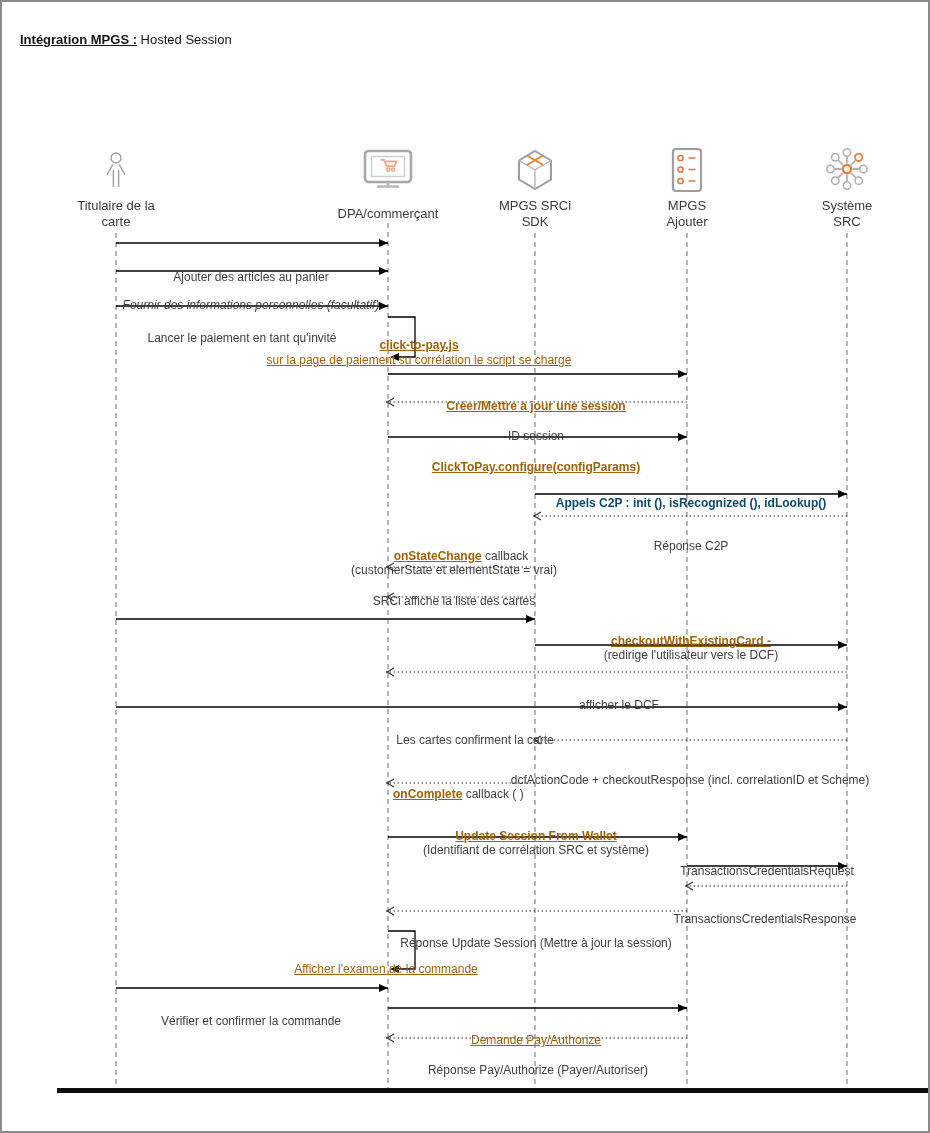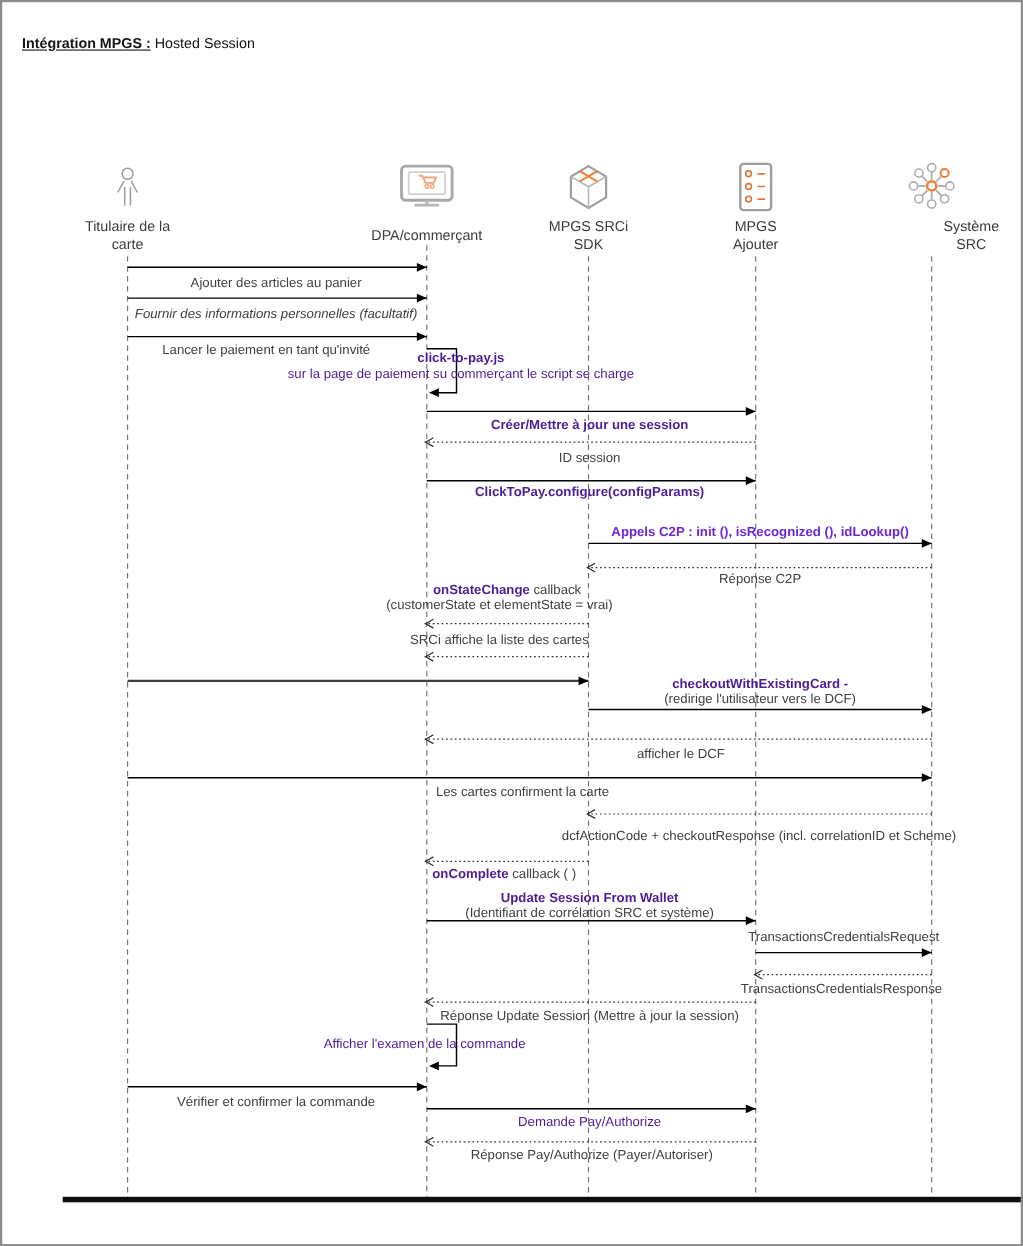--- a/index.html
+++ b/index.html
@@ -8,23 +8,23 @@
     border:2px solid #8a8a8a;box-sizing:border-box;overflow:hidden;
     font-family:"Liberation Sans","DejaVu Sans",sans-serif;
   }
   .header-line{position:absolute;left:18px;font-size:13px;color:#141414;white-space:nowrap;}
   .hl{font-weight:bold;text-decoration:underline;}
   svg.canvas{position:absolute;left:0;top:0;}
   .lbl{
     position:absolute;font-size:12px;line-height:14px;white-space:nowrap;
     color:#3f3f3f;
   }
-  .lbl.center{transform:translateX(-50%);}
-  .c-blue{color:#4c1d95;}
-  .c-black{color:#6d28d9;}
+  .lbl.center{transform:translateX(-50%);margin-top:20px;}
+  .c-blue{color:#a16207;text-decoration:underline;}
+  .c-black{color:#0c4a6e;}
   .b{font-weight:bold;}
   .actor-label{
     position:absolute;transform:translateX(-50%);text-align:center;
     font-size:13px;line-height:16px;color:#3b3b3b;white-space:nowrap;
   }
 </style>
 </head>
 <body>
 
 <div class="frame" id="stage">
@@ -140,29 +140,29 @@
       <div>DPA/commerçant</div>
     </div>
     <div class="actor-label" style="left: 533px; top: 196px;">
       <div>MPGS SRCi</div>
       <div>SDK</div>
     </div>
     <div class="actor-label" style="left: 685px; top: 196px;">
       <div>MPGS</div>
       <div>Ajouter</div>
     </div>
-    <div class="actor-label" style="left: 845px; top: 196px; margin-left: 36px;">
+    <div class="actor-label" style="left: 845px; top: 196px;">
       <div>Système</div>
       <div>SRC</div>
     </div>
     <div class="lbl center" style="left: 249px; top: 248px;"><span>Ajouter des articles au panier</span></div>
     <div class="lbl center" style="left: 249px; top: 276px; font-style: italic;"><span>Fournir des informations personnelles (facultatif)</span></div>
     <div class="lbl center" style="left: 240px; top: 309px;"><span>Lancer le paiement en tant qu'invité</span></div>
     <div class="lbl center" style="left: 417px; top: 316px;"><span class="c-blue b">click-to-pay.js</span></div>
-    <div class="lbl center" style="left: 417px; top: 331px;"><span class="c-blue">sur la page de paiement su commerçant le script se charge</span></div>
+    <div class="lbl center" style="left: 417px; top: 331px;"><span class="c-blue">sur la page de paiement su corrélation le script se charge</span></div>
     <div class="lbl center" style="left: 534px; top: 377px;"><span class="c-blue b">Créer/Mettre à jour une session</span></div>
     <div class="lbl center" style="left: 534px; top: 407px;"><span>ID session</span></div>
     <div class="lbl center" style="left: 534px; top: 438px;"><span class="c-blue b">ClickToPay.configure(configParams)</span></div>
     <div class="lbl center" style="left: 689px; top: 474px;"><span class="c-black b">Appels C2P : init (), isRecognized (), idLookup()</span></div>
     <div class="lbl center" style="left: 689px; top: 517px;"><span>Réponse C2P</span></div>
     <div class="lbl center" style="left: 459px; top: 527px;"><span class="c-blue b">onStateChange</span><span> callback</span></div>
     <div class="lbl center" style="left: 452px; top: 541px;"><span>(customerState et elementState = vrai)</span></div>
     <div class="lbl center" style="left: 452px; top: 572px;"><span>SRCi affiche la liste des cartes</span></div>
     <div class="lbl center" style="left: 689px; top: 612px;"><span class="c-blue b">checkoutWithExistingCard -</span></div>
     <div class="lbl center" style="left: 689px; top: 626px;"><span>(redirige l'utilisateur vers le DCF)</span></div>

